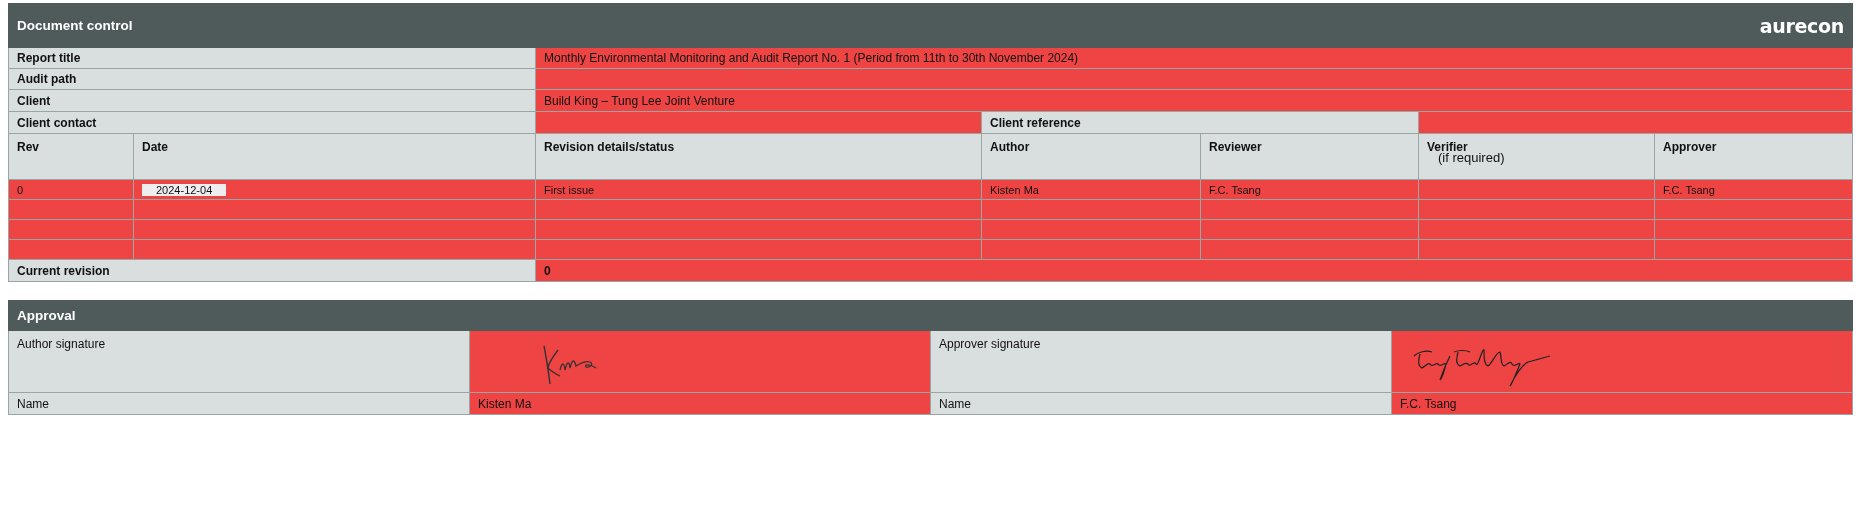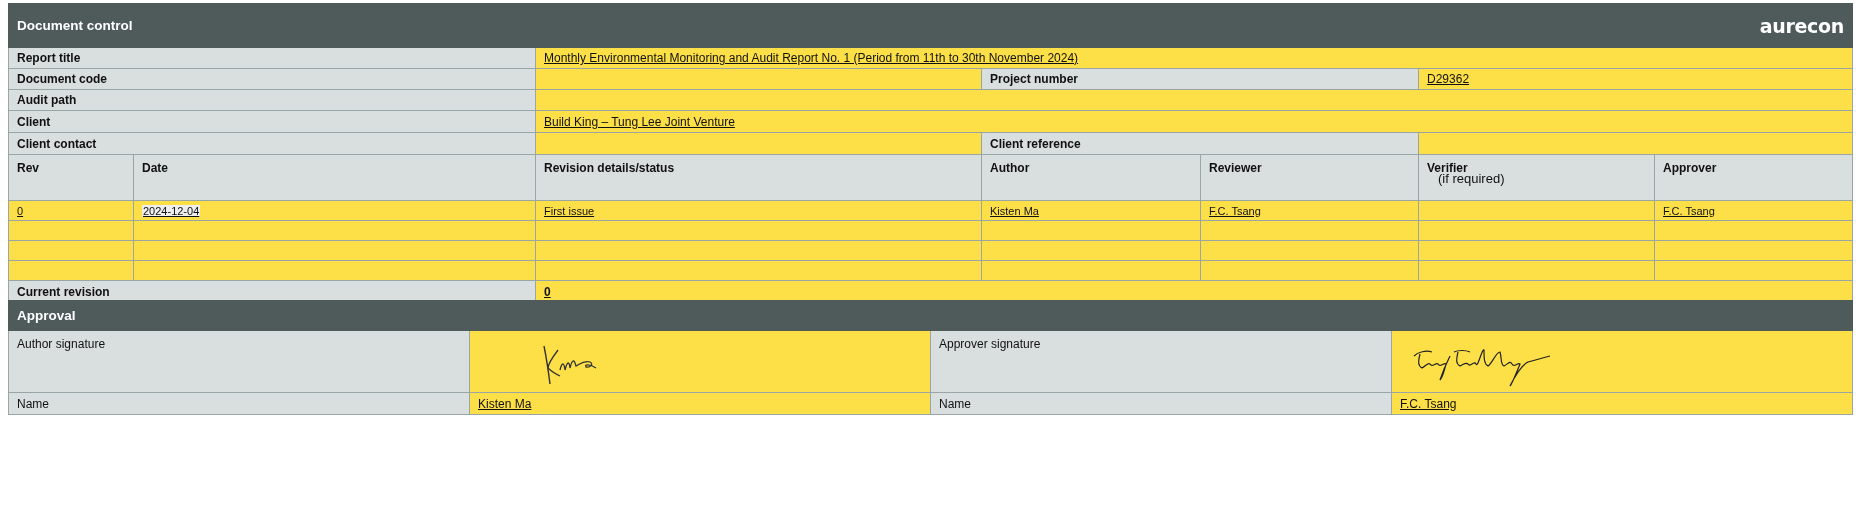--- a/index.html
+++ b/index.html
@@ -3,21 +3,21 @@
 <meta charset="utf-8">
 <style>
   html, body { margin: 0; padding: 0; background: #ffffff; }
   body { width: 1860px; height: 523px; position: relative; font-family: "Liberation Sans", sans-serif; color: #111; overflow: hidden; }
   table { border-collapse: collapse; position: absolute; left: 8px; width: 1844px; table-layout: fixed; }
   td { border: 1px solid #9aa5a6; padding: 0 8px; font-size: 12px; vertical-align: middle; overflow: hidden; white-space: nowrap; }
   .hdr td { background: #4f5a5b; color: #fff; font-weight: bold; font-size: 13.5px; border-color: #4f5a5b; }
   .hdr td.sep { border-left: 1px solid #3a4344; margin-top: 46px; }
   .lbl { background: #d9dedf; font-weight: bold; }
   .lbl-n { background: #d9dedf; font-weight: normal; }
-  .val { background: #fde047; text-decoration: underline; }
+  .val { background: #ef4444; }
   .small { font-size: 11px; }
   .tiny { display: block; font-size: 13px; font-weight: normal; line-height: 8px; padding-left: 11px; }
   .logo { float: right; font-size: 19px; font-weight: bold; letter-spacing: -0.3px; color: #fff; font-family: "DejaVu Sans", sans-serif; }
   .colhead td { vertical-align: top; padding-top: 6px; }
   .sigcell { vertical-align: top; padding-top: 6px; }
 </style>
 </head>
 <body>
 
 <table style="top:3px;">
@@ -35,26 +35,20 @@
     <td colspan="2">Document control</td>
     <td colspan="5" class="sep">
       <span class="logo">aurecon</span>
     </td>
   </tr>
   <tr style="height:21px;">
     <td colspan="2" class="lbl">Report title</td>
     <td colspan="5" class="val">Monthly Environmental Monitoring and Audit Report No. 1 (Period from 11th to 30th November 2024)</td>
   </tr>
   <tr style="height:21px;">
-    <td colspan="2" class="lbl">Document code</td>
-    <td class="val"></td>
-    <td colspan="2" class="lbl">Project number</td>
-    <td colspan="2" class="val">D29362</td>
-  </tr>
-  <tr style="height:21px;">
     <td colspan="2" class="lbl">Audit path</td>
     <td colspan="5" class="val"></td>
   </tr>
   <tr style="height:22px;">
     <td colspan="2" class="lbl">Client</td>
     <td colspan="5" class="val">Build King – Tung Lee Joint Venture</td>
   </tr>
   <tr style="height:22px;">
     <td colspan="2" class="lbl">Client contact</td>
     <td class="val"></td>
@@ -68,21 +62,21 @@
     <td class="lbl">Author</td>
     <td class="lbl">Reviewer</td>
     <td class="lbl">
       <span>Verifier</span>
       <span class="tiny">(if required)</span>
     </td>
     <td class="lbl">Approver</td>
   </tr>
   <tr class="small" style="height:20px;">
     <td class="val small">0</td>
-    <td class="val small"><span style="background:#eeeeee;padding:0 1px;">2024-12-04</span></td>
+    <td class="val small"><span style="background:#eeeeee;padding:0 14px;">2024-12-04</span></td>
     <td class="val small">First issue</td>
     <td class="val small">Kisten Ma</td>
     <td class="val small">F.C. Tsang</td>
     <td class="val small"></td>
     <td class="val small">F.C. Tsang</td>
   </tr>
   <tr style="height:20px;">
     <td class="val small"></td>
     <td class="val small"></td>
     <td class="val small"></td>

